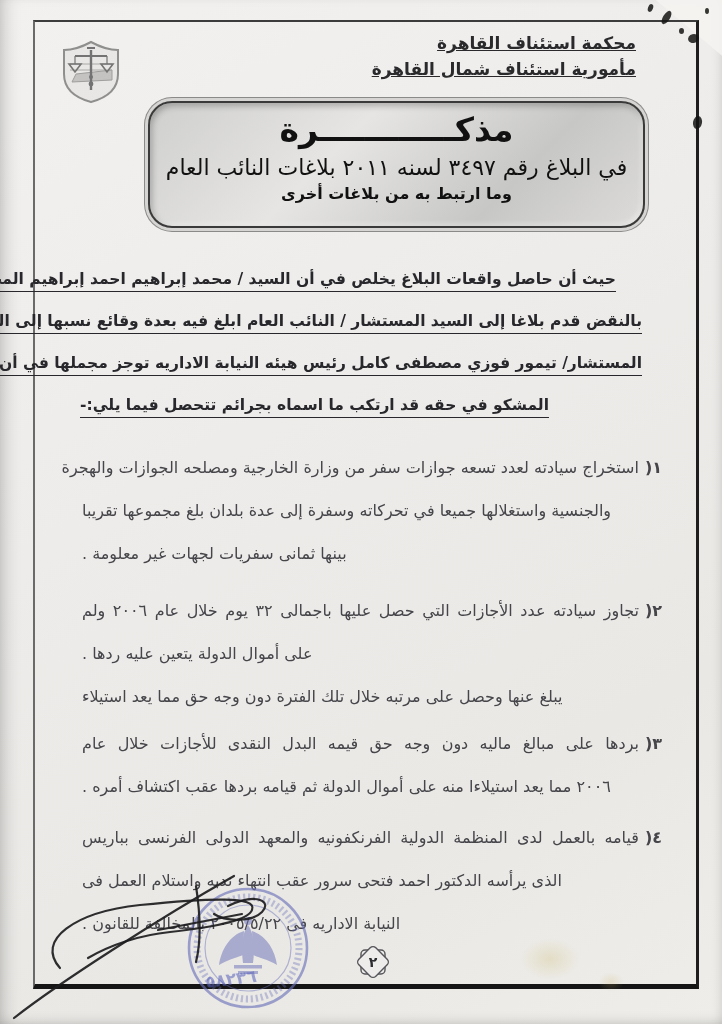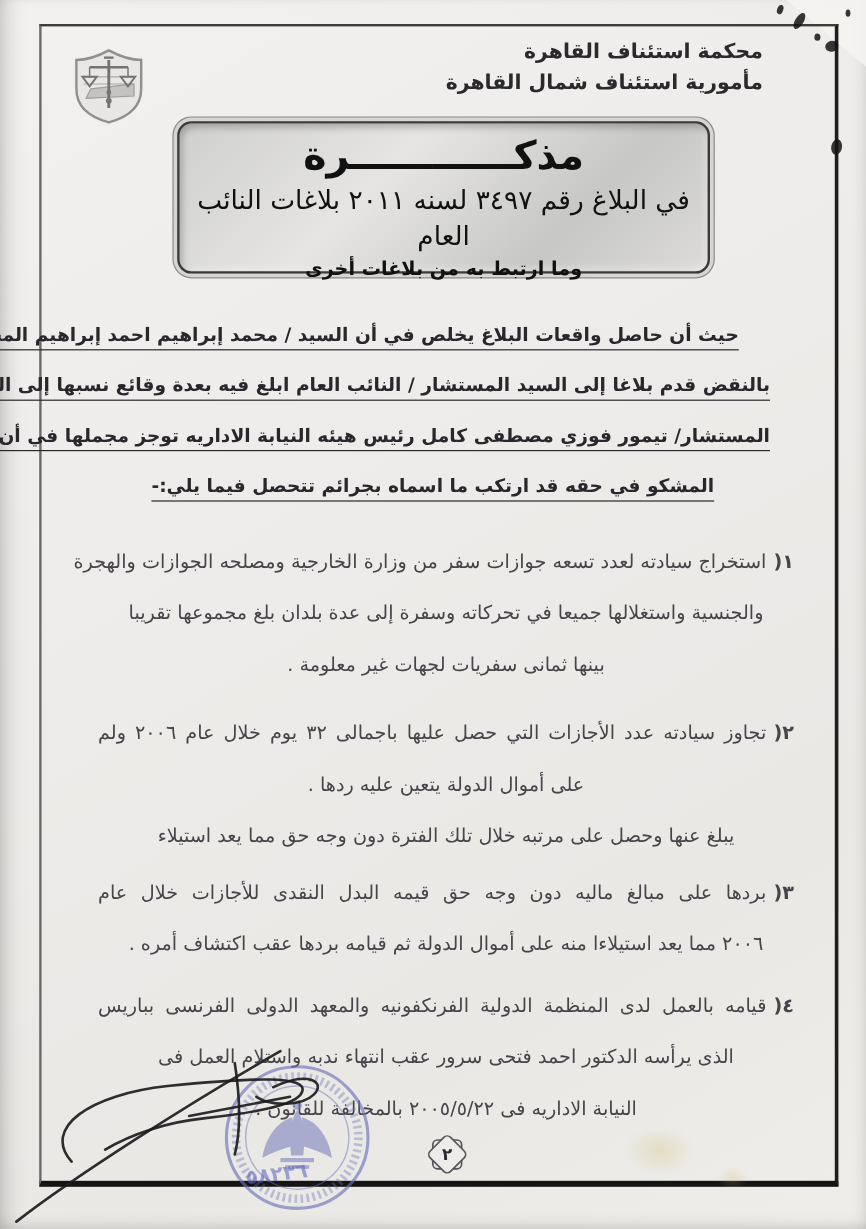--- a/index.html
+++ b/index.html
@@ -10,39 +10,39 @@
     font-family:"DejaVu Sans", sans-serif;
     color:var(--ink,#232326);
   }
   .frame{
     position:absolute;left:33px;top:20px;width:661px;height:962px;
     border-top:2px solid #3c3c3c;border-right:3px solid #1e1e1e;
     border-bottom:5px solid #151515;border-left:2px solid #6a6a6a;
   }
   .court{
     position:absolute;top:30px;right:86px;text-align:right;direction:rtl;
-    font-weight:bold;font-size:17px;line-height:26px;color:#2a2a2d;
+    font-weight:bold;font-size:17px;line-height:26px;color:#2a2a2d;text-decoration:underline;
   }
   .emblem{position:absolute;left:62px;top:40px;opacity:.8;}
   .title-box{
-    position:absolute;left:148px;top:101px;width:444px;height:127px;box-sizing:border-box;
-    border:2px solid #3a3a3a;border-radius:12px;
+    position:absolute;left:148px;top:101px;width:497px;height:127px;box-sizing:border-box;
+    border:2px solid #3a3a3a;border-radius:24px;
     box-shadow:0 0 0 3px #d6d5d3, 0 0 0 4px #8a8a88, inset 2px 3px 6px rgba(0,0,0,.25), inset -2px -2px 5px rgba(255,255,255,.5);
     background:linear-gradient(135deg,#cfcfcd 0%,#e6e5e3 38%,#c7c7c5 72%,#dcdbd9 100%);
     text-align:center;direction:rtl;color:#111;
   }
   .title-box .t1{font-size:33px;font-weight:bold;margin-top:8px;line-height:38px;}
   .title-box .t2{font-size:22px;font-weight:normal;line-height:30px;margin-top:4px;}
   .title-box .t3{font-size:16px;font-weight:bold;line-height:22px;}
   .intro{position:absolute;top:258px;right:80px;left:80px;direction:rtl;
     font-weight:bold;font-size:15.5px;color:#28282c;}
   .il{white-space:nowrap;line-height:42px;
       text-decoration:underline;text-decoration-thickness:1.4px;text-underline-offset:7px;}
   .j{text-align:justify;text-align-last:justify;}
-  .c{text-align:center;}
+  .c{text-align:left;}
   .il.indent{padding-right:26px;}
   .items{position:absolute;top:446px;right:60px;left:82px;direction:rtl;
     font-size:16px;color:#45454a;font-weight:500;}
   .item{margin:0;}
   .item .line{white-space:nowrap;line-height:43px;}
   .item .num{font-weight:600;padding-left:6px;}
   .mb14{margin-bottom:14px;} .mb4{margin-bottom:4px;} .mb8{margin-bottom:8px;}
   .stamp{position:absolute;left:183px;top:883px;opacity:.85;}
   .stamp .ring{stroke:var(--stamp-blue,#6c71b8);fill:none;}
   .stamp .solid{fill:var(--stamp-blue,#6c71b8);stroke:none;}

